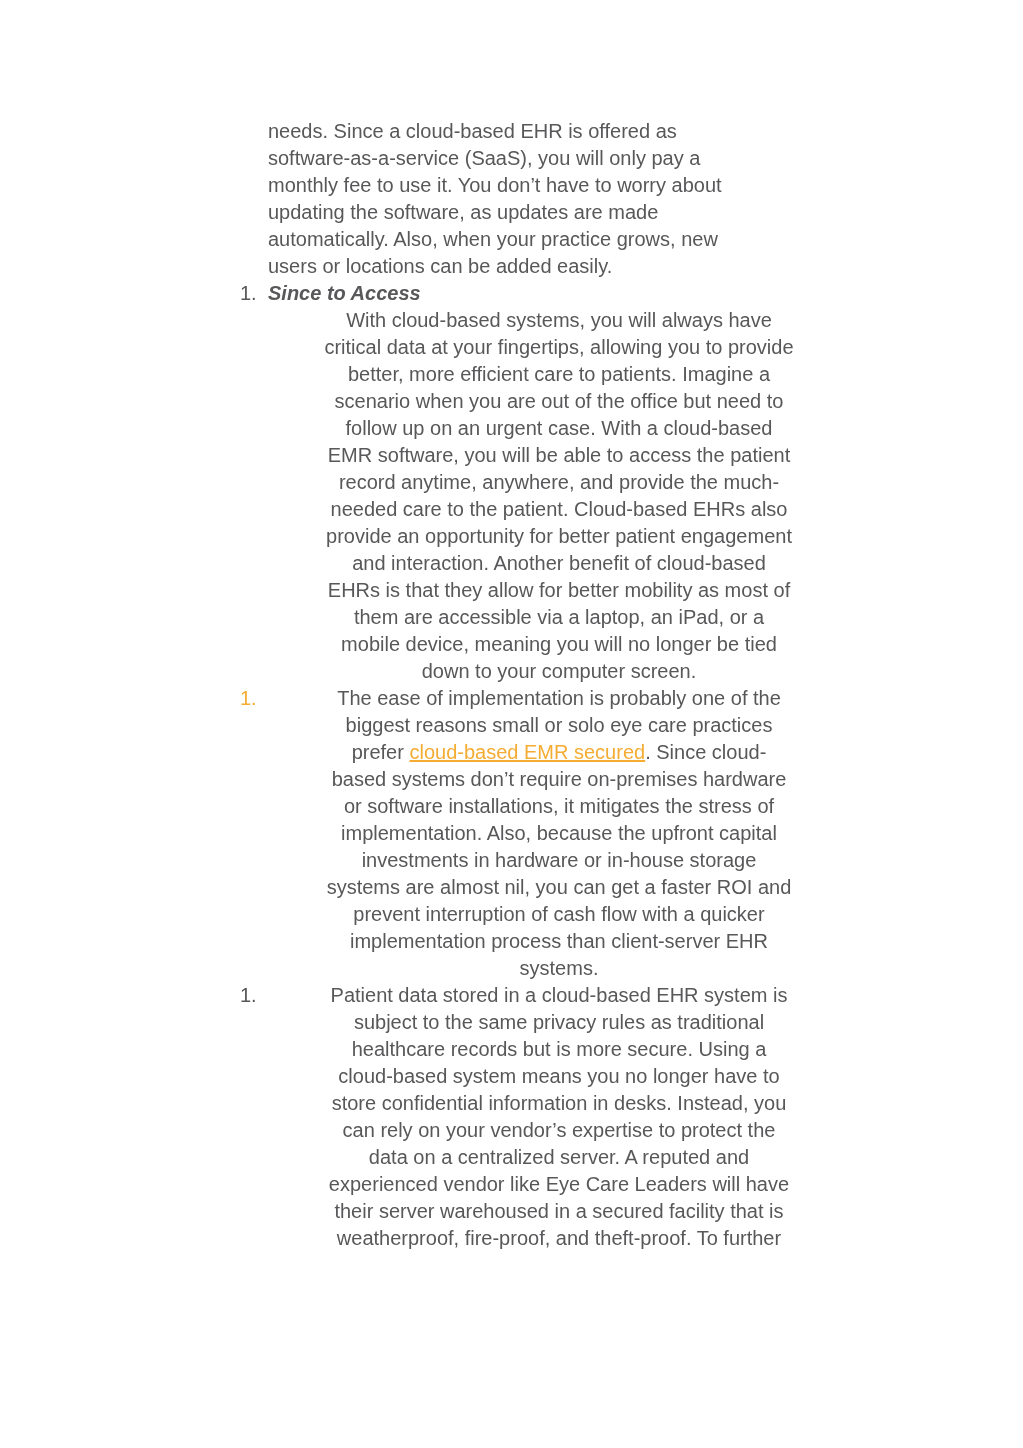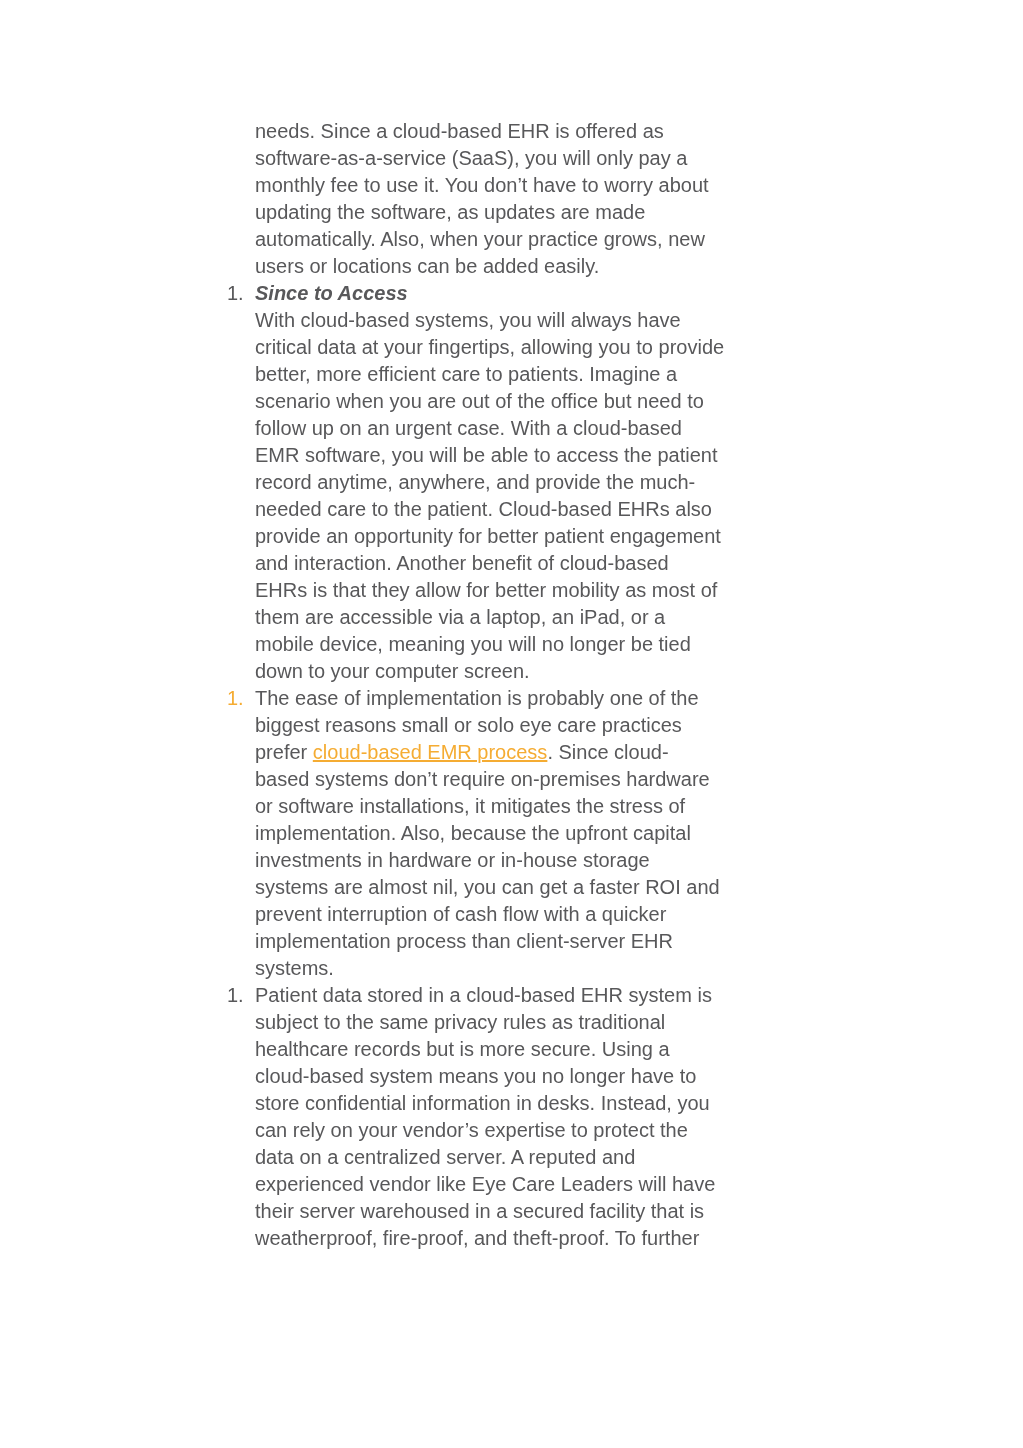--- a/index.html
+++ b/index.html
@@ -13,21 +13,21 @@
     background: #ffffff;
     overflow: hidden;
     font-family: "Liberation Sans", sans-serif;
     font-size: 20px;
     line-height: 27px;
     color: var(--text-color, #58585a);
     -webkit-font-smoothing: antialiased;
   }
   .content {
     position: absolute;
-    left: 227px;
+    left: 240px;
     top: 118px;
     width: 610px;
   }
   .paragraph {
     margin: 0;
     padding-left: 28px;
     white-space: pre-line;
   }
   .list-item {
     position: relative;
@@ -43,20 +43,21 @@
   }
   .marker.accent {
     color: var(--accent-color, #f5ac33);
   }
   .item-heading {
     font-weight: bold;
     font-style: italic;
   }
   .item-body {
     white-space: pre-line;
+    text-align: center;
   }
   .link {
     color: var(--accent-color, #f5ac33);
     text-decoration: underline;
     cursor: pointer;
   }
 </style>
 </head>
 <body>
 
@@ -86,21 +87,21 @@
 EHRs is that they allow for better mobility as most of
 them are accessible via a laptop, an iPad, or a
 mobile device, meaning you will no longer be tied
 down to your computer screen.</div>
     </div>
 
     <div class="list-item">
       <span class="marker accent">1.</span>
       <div class="item-body"><span>The ease of implementation is probably one of the
 biggest reasons small or solo eye care practices
-prefer </span><a href="#" class="link">cloud-based EMR process</a><span>. Since cloud-
+prefer </span><a href="#" class="link">cloud-based EMR secured</a><span>. Since cloud-
 based systems don’t require on-premises hardware
 or software installations, it mitigates the stress of
 implementation. Also, because the upfront capital
 investments in hardware or in-house storage
 systems are almost nil, you can get a faster ROI and
 prevent interruption of cash flow with a quicker
 implementation process than client-server EHR
 systems.</span></div>
     </div>
 

